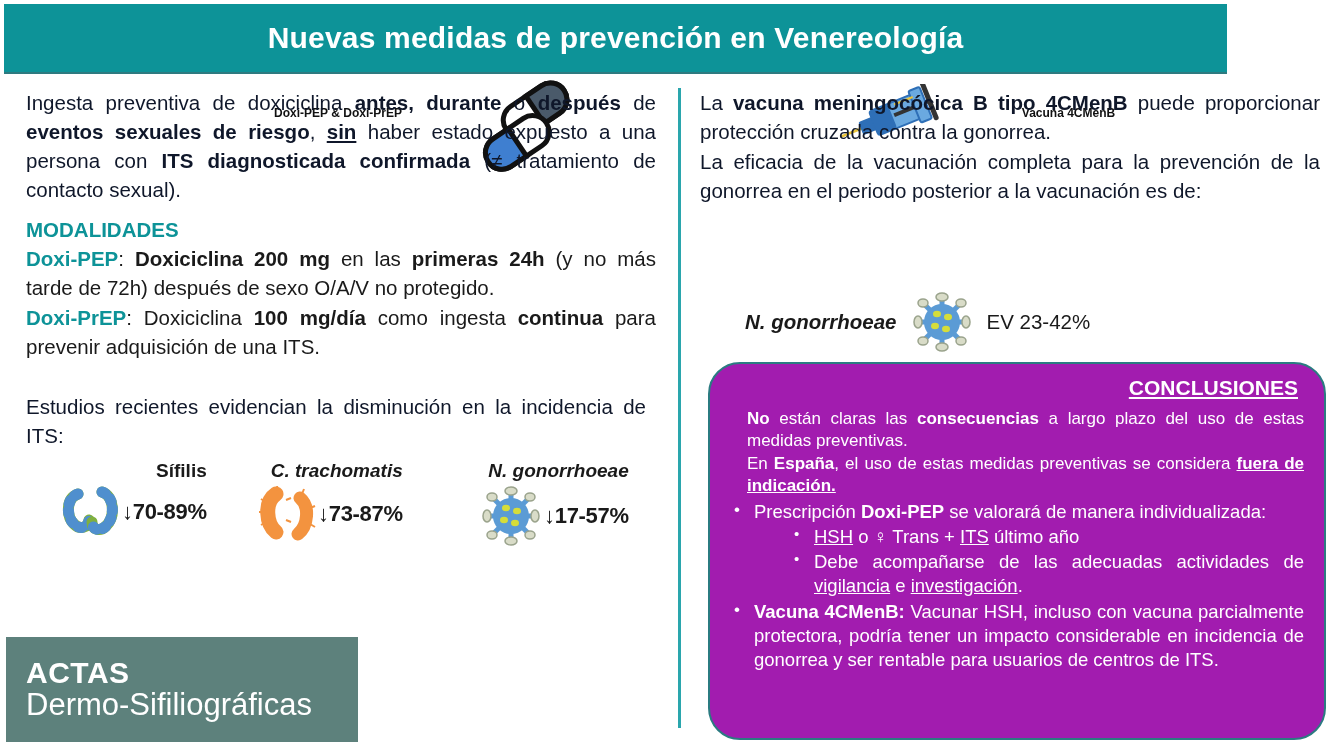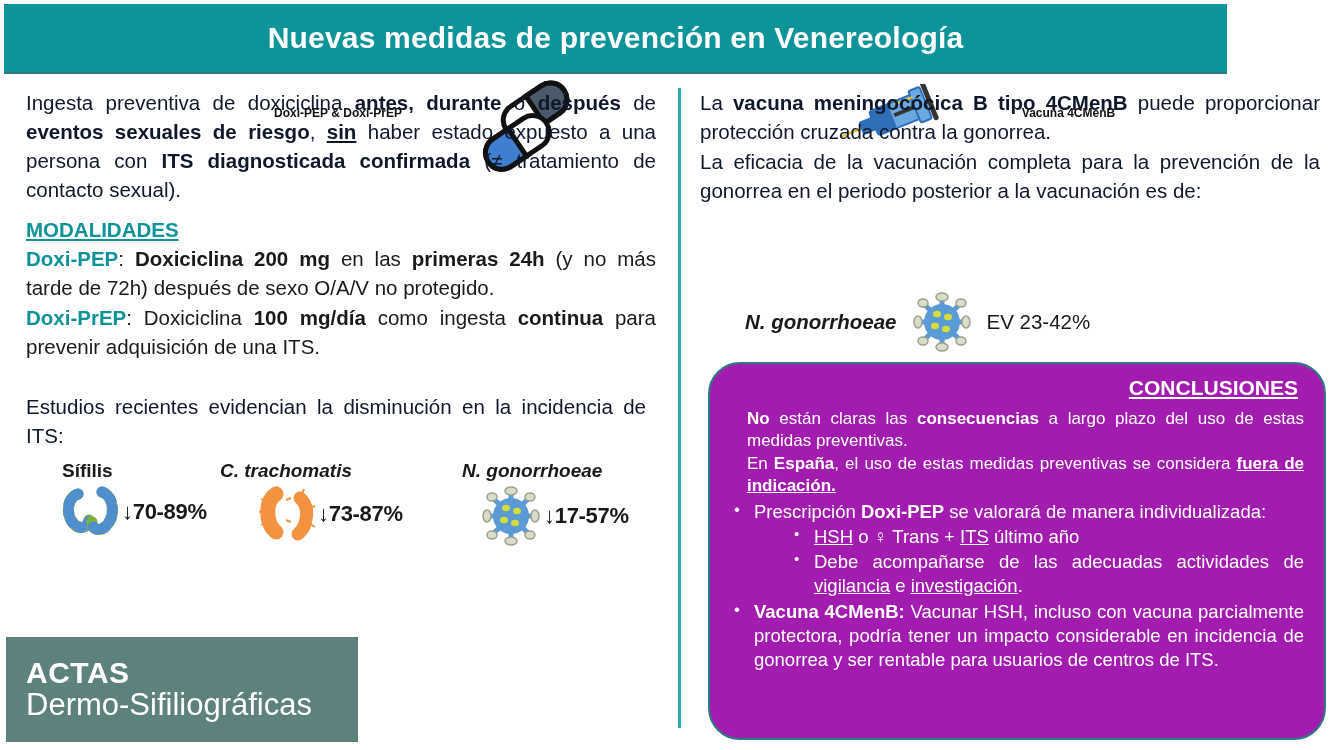--- a/index.html
+++ b/index.html
@@ -48,30 +48,30 @@
     color:#0f172a;
   }
   .b{font-weight:bold;}
   .u{text-decoration:underline;}
   .teal{color:#0d9398;font-weight:bold;}
 
   .left-para{position:absolute;left:26px;top:88px;width:630px;}
   .modal-block{position:absolute;left:26px;top:218px;width:630px;}
   .modal-title{
     font-size:20.5px;font-weight:bold;color:#0d9398;
-    text-decoration:underline;margin-bottom:2px;
+    margin-bottom:2px;
   }
   .modal-line{font-size:20.5px;line-height:1.42;text-align:justify;margin-top:1px;}
   .studies{position:absolute;left:26px;top:392px;width:620px;}
 
   
   .path-row{
     position:absolute;left:20px;top:460px;width:650px;height:90px;
   }
-  .path-item{position:absolute;text-align:left;}
+  .path-item{position:absolute;text-align:right;}
   .path-name{font-size:19px;font-weight:bold;font-style:italic;white-space:nowrap;}
   .path-name.up{font-style:normal;}
   .path-val{
     display:flex;align-items:center;gap:2px;margin-top:4px;justify-content:flex-start;
   }
   .path-pct{font-size:22px;font-weight:bold;letter-spacing:-.3px;white-space:nowrap;}
 
   
   .actas{
     position:absolute;left:6px;top:637px;width:352px;height:105px;

